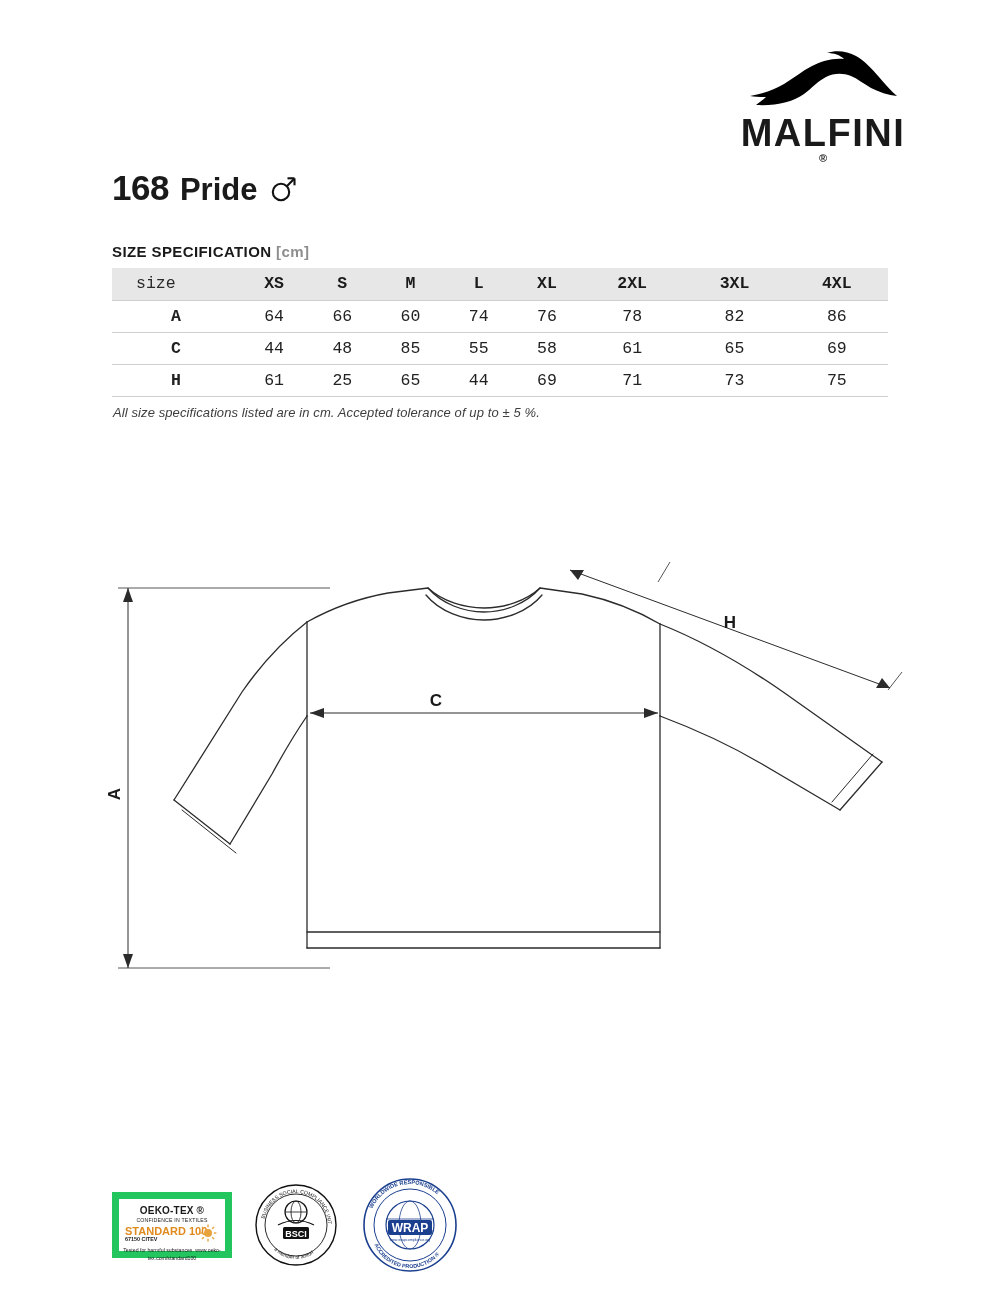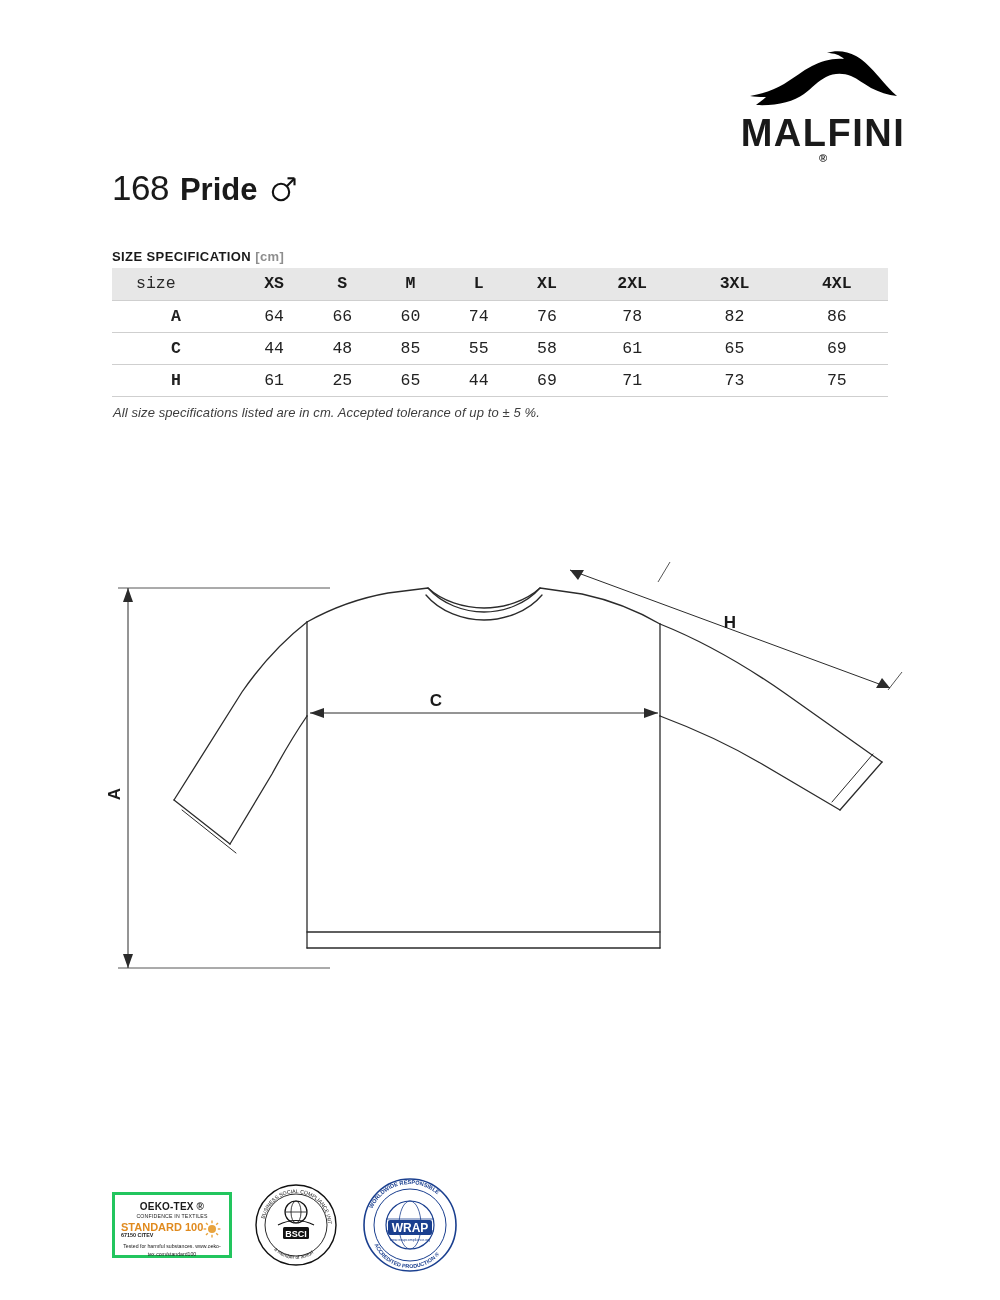--- a/index.html
+++ b/index.html
@@ -41,41 +41,40 @@
   
   .title-row {
     position: absolute;
     top: 168px; left: 112px;
     display: flex;
     align-items: baseline;
     gap: 11px;
   }
   .title-code {
     font-size: 35px;
-    font-weight: normal;
+    font-weight: bold;
     letter-spacing: -0.5px;
   }
   .title-name {
     font-size: 31px;
     font-weight: bold;
   }
   .gender-icon {
     position: relative;
     top: 3px;
     margin-left: 2px;
   }
 
   
   .spec-heading {
     position: absolute;
     top: 243px; left: 112px;
-    font-size: 13px;
+    font-size: 15px;
     font-weight: bold;
     letter-spacing: 0.4px;
-    margin-top: 6px;
   }
   .spec-heading .unit { color: #8e8e8e; font-weight: bold; }
 
   
   table.sizes {
     position: absolute;
     top: 268px; left: 112px;
     width: 776px;
     border-collapse: collapse;
     font-size: 16.5px;
@@ -130,21 +129,21 @@
   .certs {
     position: absolute;
     top: 1175px; left: 112px;
     display: flex;
     align-items: center;
     gap: 22px;
   }
   .cert { display: block; }
   .oeko-box {
     width: 120px; height: 66px;
-    border: 3px solid #22c55e;
+    border: 7px solid #22c55e;
     position: relative;
     background: #fff;
   }
   .oeko-t1 {
     position: absolute; top: 6px; left: 0; right: 0;
     text-align: center;
     font-size: 10px; font-weight: bold; letter-spacing: 0.2px;
   }
   .oeko-t2 {
     position: absolute; top: 18px; left: 0; right: 0;

